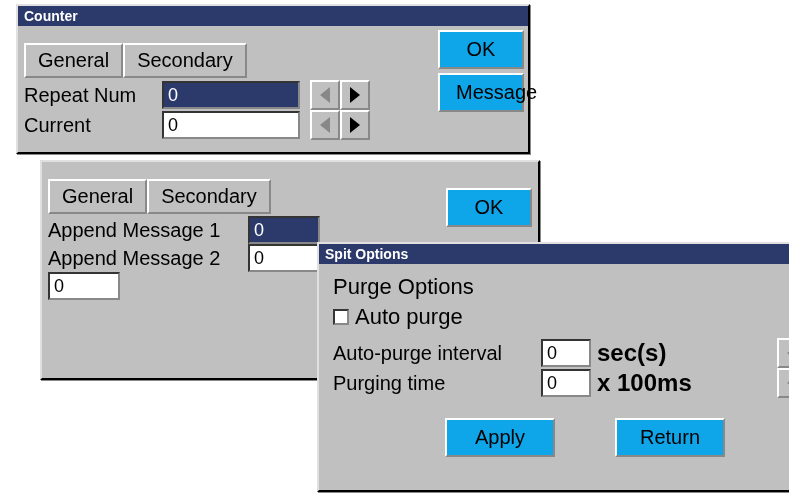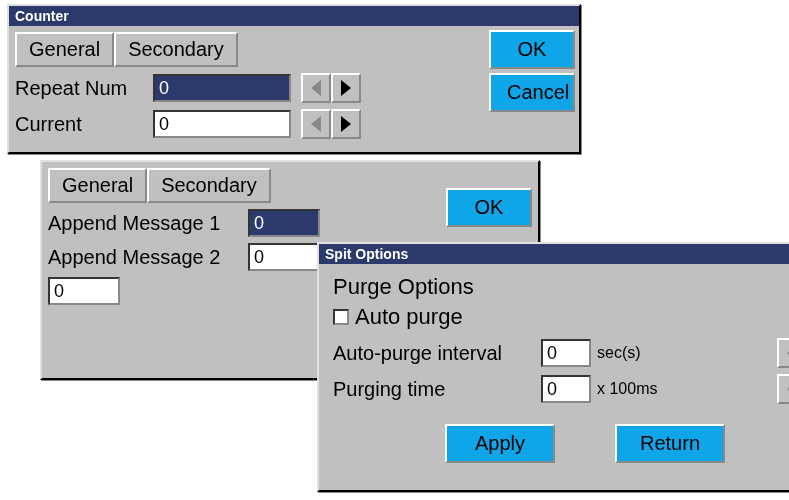--- a/index.html
+++ b/index.html
@@ -42,21 +42,21 @@
     font-family: sans-serif;
     display: flex;
     align-items: center;
     justify-content: center;
     border: 1px solid #000;
     border-top-color: #fff;
     border-left-color: #fff;
     cursor: pointer;
   }
   .client {
-    padding: 6px 6px 10px 6px;
+    padding: 17px 6px 10px 6px;
     background: #c0c0c0;
   }
   .tabs {
     display: flex;
     margin-bottom: 2px;
   }
   .tab {
     padding: 4px 12px;
     border: 2px solid #888;
     border-top-color: #fff;
@@ -73,21 +73,20 @@
     border: 2px solid #888;
     border-top-color: #fff;
     border-left-color: #fff;
     background: #c0c0c0;
     position: relative;
     z-index: 2;
   }
   .row {
     display: flex;
     align-items: center;
-    margin-top: 6px;
   }
   .row-label {
     font-size: 20px;
     color: #000;
   }
   .input {
     background: #ffffff;
     border: 2px inset #888;
     height: 28px;
     padding: 2px 4px;
@@ -145,28 +144,29 @@
     margin-bottom: 8px;
   }
   .chk {
     width: 16px;
     height: 16px;
     background: #fff;
     border: 2px inset #888;
     margin-right: 6px;
   }
   .unit {
-    font-size: 16px;
+    font-size: 24px;
     margin: 0 6px;
+    font-weight: bold;
   }
 </style>
 </head>
 <body>
 
-<div class="window" style="left:7px; top:4px; width:574px; height:150px;">
+<div class="window" style="left:16px; top:4px; width:514px; height:150px;">
   <div class="titlebar">
     <span>Counter</span>
   </div>
   <div class="client">
     <div class="tabs">
       <div class="tab inactive"><span>General</span></div>
       <div class="tab active"><span>Secondary</span></div>
     </div>
     <div class="row">
       <div class="row-label" style="width:138px;">Repeat Num</div>
@@ -188,21 +188,21 @@
             <div class="arrow-left disabled"></div>
           </div>
         <div class="spinbtn">
             <div class="arrow-right"></div>
           </div>
       </div>
     </div>
   </div>
   <div class="btn-stack" style="right:4px; top:24px;">
     <div class="btn" style="width:86px; margin-bottom:4px;"><span>OK</span></div>
-    <div class="btn" style="width:86px;"><span>Cancel</span></div>
+    <div class="btn" style="width:86px;"><span>Message</span></div>
   </div>
 </div>
 
 <div class="window" style="left:40px; top:160px; width:500px; height:220px;">
   <div class="client">
     <div class="tabs">
       <div class="tab inactive"><span>General</span></div>
       <div class="tab active"><span>Secondary</span></div>
     </div>
     <div class="row">

